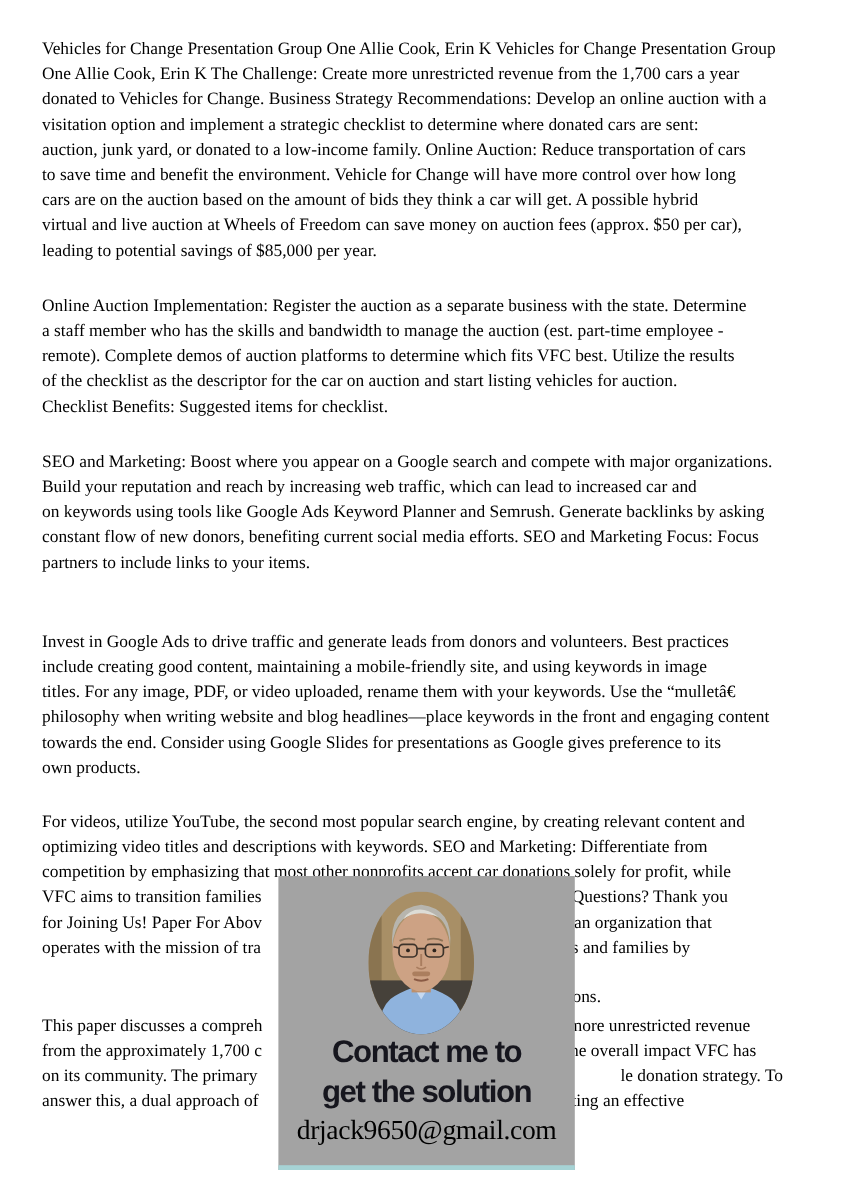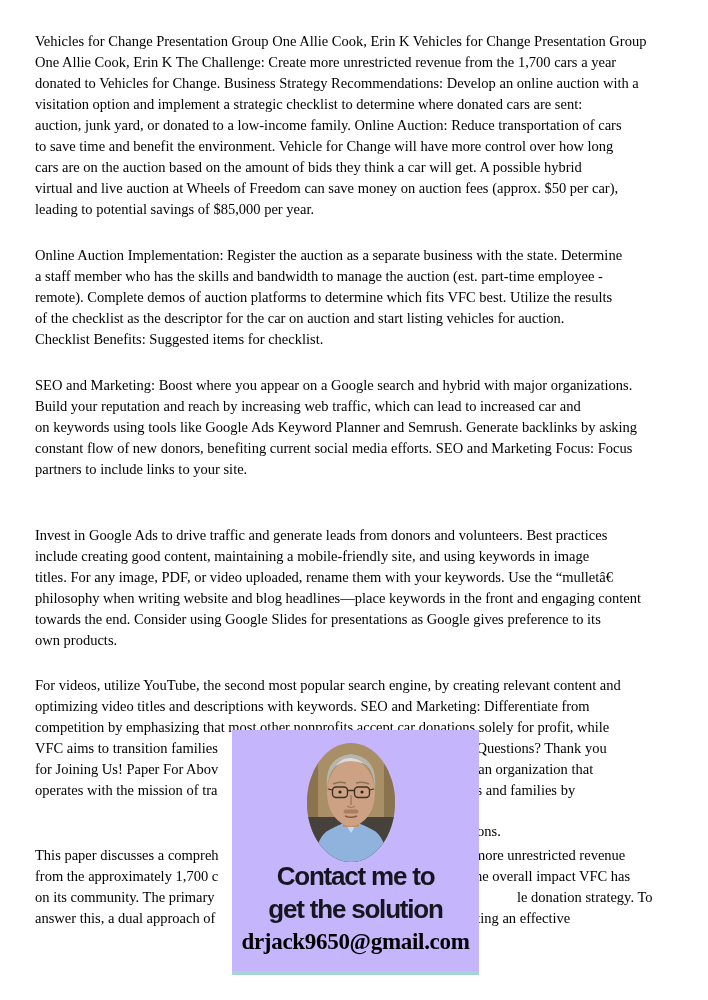--- a/index.html
+++ b/index.html
@@ -37,21 +37,21 @@
     text-align:center;
     font-family:"Liberation Sans","DejaVu Sans",sans-serif;
     font-weight:700;
     font-size:26px;line-height:33px;
     letter-spacing:-1.2px;
   }
   .email{
     position:absolute;left:0;top:198px;width:100%;
     text-align:center;
     font-family:"Liberation Serif","DejaVu Serif",serif;
-    font-weight:700;
+    font-weight:400;
     font-size:23px;line-height:27px;
     letter-spacing:-0.3px;
   }
 </style>
 </head>
 <body>
 
 <div class="page">
 
   <div>
@@ -67,25 +67,25 @@
         <div class="line">leading to potential savings of $85,000 per year.</div>
       </div>
       <div class="para" style="top: 245px;">
         <div class="line">Online Auction Implementation: Register the auction as a separate business with the state. Determine</div>
         <div class="line">a staff member who has the skills and bandwidth to manage the auction (est. part-time employee -</div>
         <div class="line">remote). Complete demos of auction platforms to determine which fits VFC best. Utilize the results</div>
         <div class="line">of the checklist as the descriptor for the car on auction and start listing vehicles for auction.</div>
         <div class="line">Checklist Benefits: Suggested items for checklist.</div>
       </div>
       <div class="para" style="top: 375px;">
-        <div class="line">SEO and Marketing: Boost where you appear on a Google search and hybrid with major organizations.</div>
+        <div class="line">SEO and Marketing: Boost where you appear on a Google search and compete with major organizations.</div>
         <div class="line">Build your reputation and reach by increasing web traffic, which can lead to increased car and</div>
         <div class="line">on keywords using tools like Google Ads Keyword Planner and Semrush. Generate backlinks by asking</div>
         <div class="line">constant flow of new donors, benefiting current social media efforts. SEO and Marketing Focus: Focus</div>
-        <div class="line">partners to include links to your site.</div>
+        <div class="line">partners to include links to your items.</div>
       </div>
       <div class="para" style="top: 525px;">
         <div class="line">Invest in Google Ads to drive traffic and generate leads from donors and volunteers. Best practices</div>
         <div class="line">include creating good content, maintaining a mobile-friendly site, and using keywords in image</div>
         <div class="line">titles. For any image, PDF, or video uploaded, rename them with your keywords. Use the “mulletâ€</div>
         <div class="line">philosophy when writing website and blog headlines—place keywords in the front and engaging content</div>
         <div class="line">towards the end. Consider using Google Slides for presentations as Google gives preference to its</div>
         <div class="line">own products.</div>
       </div>
       <div class="para" style="top: 675px;">
@@ -98,21 +98,21 @@
         <div class="line"><span class="frag-right" style="left: 434px; margin-top: 20px;">tions.</span></div>
       </div>
       <div class="para" style="top: 845px;">
         <div class="line"><span>This paper discusses a compreh</span><span class="frag-right" style="left: 428px;">g more unrestricted revenue</span></div>
         <div class="line"><span>from the approximately 1,700 c</span><span class="frag-right" style="left: 436px;">the overall impact VFC has</span></div>
         <div class="line"><span>on its community. The primary</span><span class="frag-right" style="left: 434px; margin-left: 48px;">le donation strategy. To</span></div>
         <div class="line"><span>answer this, a dual approach of</span><span class="frag-right" style="left: 434px;">nting an effective</span></div>
       </div>
     </div>
 
-  <div class="overlay" style="background: #c4b5fd; border-bottom-color: rgb(166, 211, 213);">
+  <div class="overlay" style="background: #a3a3a3; border-bottom-color: rgb(166, 211, 213);">
     <svg class="portrait" viewBox="0 0 88 119" xmlns="http://www.w3.org/2000/svg">
       <defs>
         <clipPath id="pc">
             <ellipse cx="44" cy="59.5" rx="44" ry="59.5"></ellipse>
           </clipPath>
       </defs>
       <g clip-path="url(#pc)">
         <rect width="88" height="119" fill="#a88f66"></rect>
         <rect x="0" y="0" width="11" height="119" fill="#8a7450"></rect>
         <rect x="77" y="0" width="11" height="119" fill="#8a7450"></rect>

